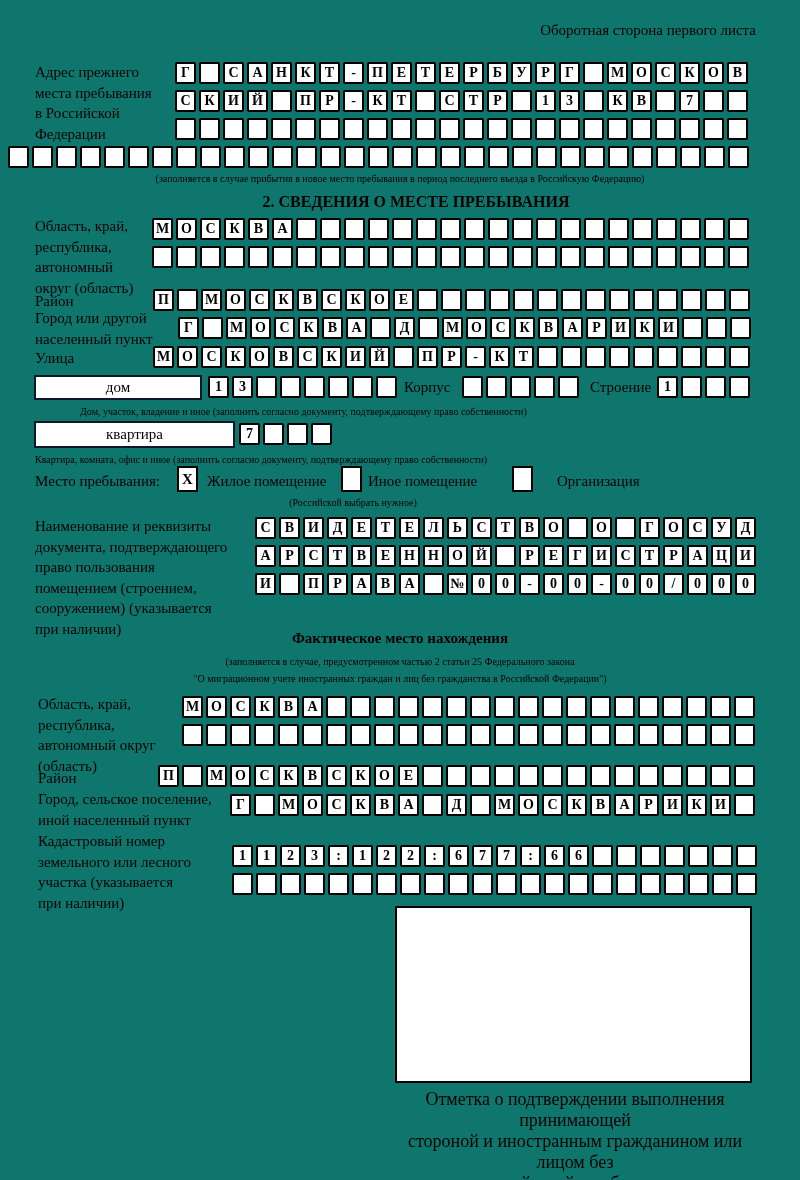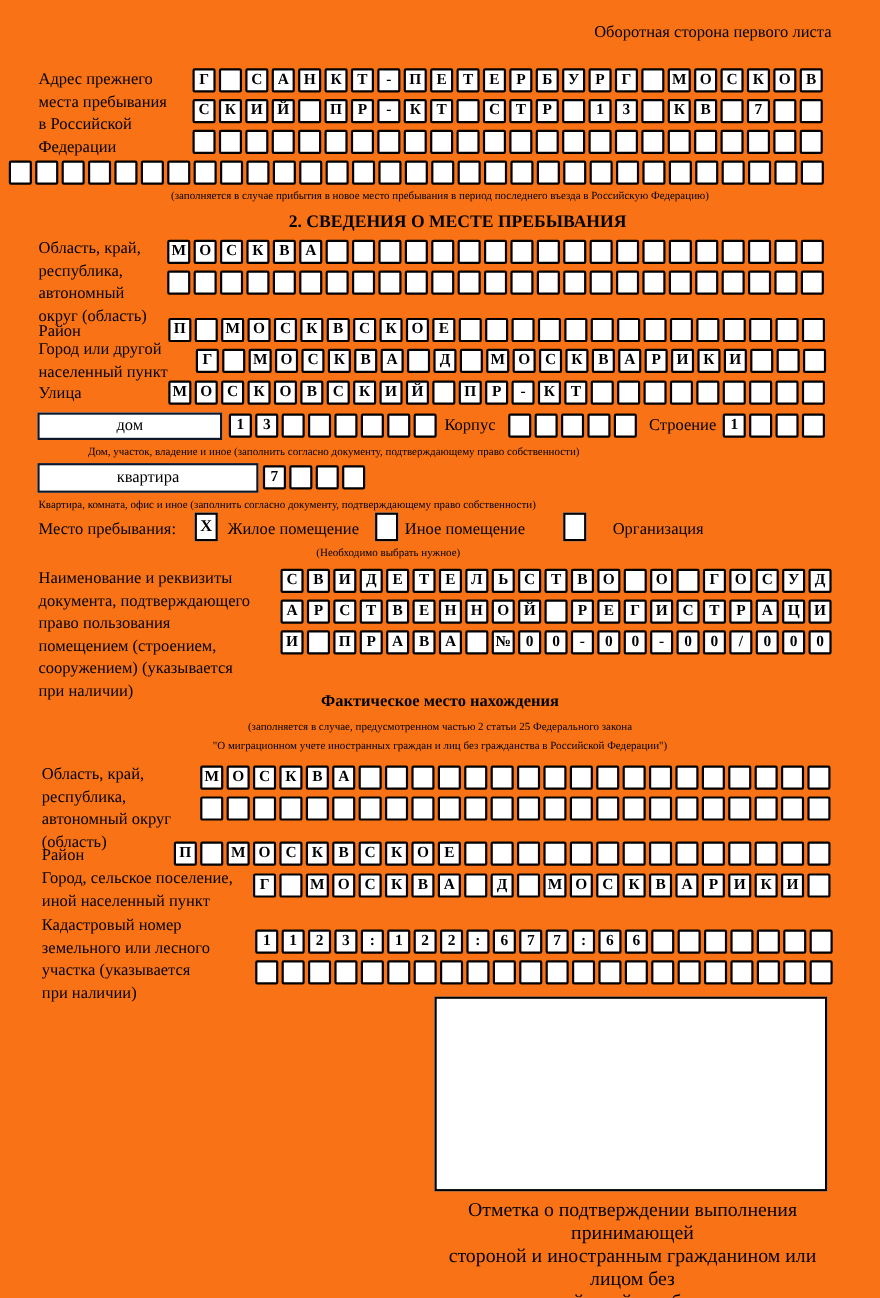--- a/index.html
+++ b/index.html
@@ -1,19 +1,19 @@
 <!DOCTYPE html>
 <html><head>
 <meta charset="utf-8">
 <style>
   html,body{margin:0;padding:0;background:#e8e8e8;}
   .page{
     position:relative;
     width:800px;height:1180px;
-    background:#f97316;
+    background:#0f766e;
     margin:0 auto;
     font-family:"Liberation Serif","DejaVu Serif",serif;
     color:#000;
     overflow:hidden;
   }
   .abs{position:absolute;}
   .lbl{font-size:15px;line-height:20.5px;white-space:pre-line;}
   .note{font-size:10px;line-height:16px;}
   .center{left:0;width:800px;text-align:center;}
   .title{font-size:16px;font-weight:bold;padding-left:16px;}
@@ -361,21 +361,21 @@
     </div>
   <div class="abs note" style="left:35px;top:452px;">Квартира, комната, офис и иное (заполнить согласно документу, подтверждающему право собственности)</div>
 
   <div class="abs lbl" style="left:35px;top:471px;">Место пребывания:</div>
   <div class="abs checkbox" style="left:177px;top:466px;">X</div>
   <div class="abs lbl" style="left:207px;top:471px;">Жилое помещение</div>
   <div class="abs checkbox" style="left:341px;top:466px;"></div>
   <div class="abs lbl" style="left:368px;top:471px;">Иное помещение</div>
   <div class="abs checkbox" style="left:512px;top:466px;"></div>
   <div class="abs lbl" style="left:557px;top:471px;">Организация</div>
-  <div class="abs note" style="left:233px;top:495px;width:240px;text-align:center;">(Необходимо выбрать нужное)</div>
+  <div class="abs note" style="left:233px;top:495px;width:240px;text-align:center;">(Российской выбрать нужное)</div>
 
   <div class="abs lbl" style="left:35px;top:516px;width:218px;">Наименование и реквизиты
 документа, подтверждающего
 право пользования
 помещением (строением,
 сооружением) (указывается
 при наличии)</div>
   <div class="abs cells" style="left:255px;top:517px;">
       <span class="cell">С</span>
       <span class="cell">В</span>

